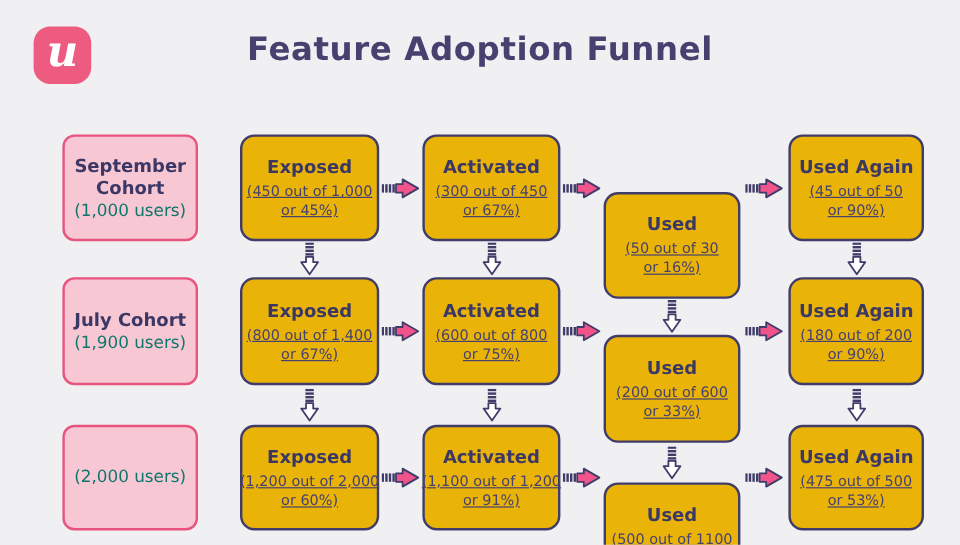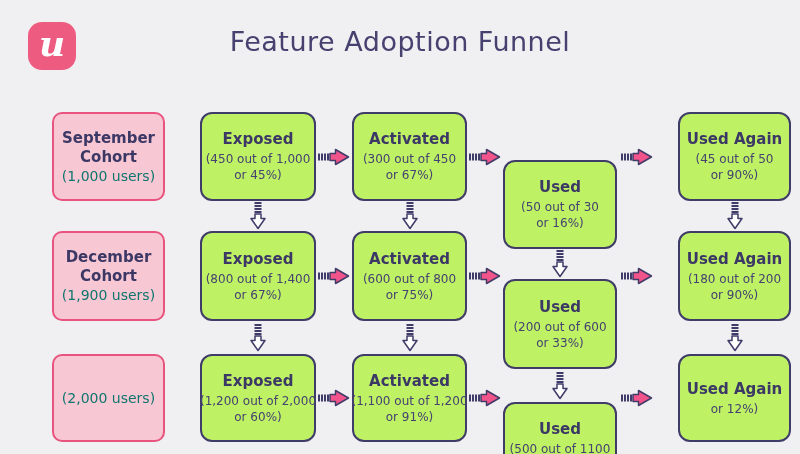--- a/index.html
+++ b/index.html
@@ -32,39 +32,39 @@
     font-size: 36px;
     color: #ffffff;
     line-height: 1;
     transform: translateY(-3px);
   }
   .page-title {
     position: absolute;
     left: 0; right: 0; top: 26px;
     text-align: center;
     font-size: 27px;
-    font-weight: 400;
+    font-weight: 700;
     letter-spacing: 0.5px;
     color: #474170;
   }
   
   .funnel-grid {
     position: absolute;
     left: 0; top: 16px;
     width: 800px; height: 454px;
     display: grid;
     grid-template-columns: 52px 113px 35px 116px 36px 115px 36px 114px 40px 113px 30px;
     grid-template-rows: 96px 89px 30px 90px 33px 88px 28px;
     border-radius: 23px;
   }
   .col-cohort { grid-column: 2; }
   .col-s1 { grid-column: 4; }
   .col-s2 { grid-column: 6; }
   .col-s3 { grid-column: 8; margin-top: 48px; }
-  .col-s4 { grid-column: 10; margin-left: 21px; }
+  .col-s4 { grid-column: 10; }
   .gap-c12 { grid-column: 5; }
   .gap-c23 { grid-column: 7; }
   .gap-c34 { grid-column: 9; }
   .row-1 { grid-row: 2; }
   .row-2 { grid-row: 4; }
   .row-3 { grid-row: 6; }
   .gap-r12 { grid-row: 3; }
   .gap-r23 { grid-row: 5; }
   
   .box {
@@ -75,41 +75,42 @@
     border: 2px solid #403c69;
     border-radius: 12px;
     padding: 4px 2px;
   }
   .cohort-box {
     background: #f8c7d4;
     border-color: #e8547e;
     border-radius: 10px;
   }
   .stage-box {
-    background: #bef264;
+    background: #eab308;
     border-color: #403c69;
   }
   .box-heading {
     font-weight: bold;
     font-size: 15px;
     line-height: 19px;
     color: #3c3865;
     max-width: 100px;
   }
   .box-sub {
     font-size: 14px;
     line-height: 18px;
     color: #0f766e;
     text-align: right;
   }
   .detail-line {
     font-size: 12px;
     line-height: 16px;
     color: #454170;
     white-space: nowrap;
+    text-decoration: underline;
   }
   .stage-box .box-heading { margin-bottom: 2px; }
   
   .h-arrow-cell, .v-arrow-cell {
     display: flex; align-items: center; justify-content: center;
     width: 100%; height: 100%;
   }
 </style>
 </head>
 <body>
@@ -201,21 +202,21 @@
           <use href="#arrow-down"></use>
         </svg>
     </div>
     <div class="v-arrow-cell col-s4 gap-r12">
       <svg width="20" height="28">
           <use href="#arrow-down"></use>
         </svg>
     </div>
 
     <div class="box cohort-box col-cohort row-2">
-      <div class="box-heading">December Cohort</div>
+      <div class="box-heading">July Cohort</div>
       <div class="box-sub">(1,900 users)</div>
     </div>
     <div class="box stage-box col-s1 row-2">
       <div class="box-heading">Exposed</div>
       <div class="detail-line">(800 out of 1,400</div>
       <div class="detail-line">or 67%)</div>
     </div>
     <div class="h-arrow-cell gap-c12 row-2">
       <svg width="32" height="20">
           <use href="#arrow-right"></use>
@@ -296,17 +297,18 @@
       <div class="detail-line">(500 out of 1100</div>
       <div class="detail-line">or 45%)</div>
     </div>
     <div class="h-arrow-cell gap-c34 row-3">
       <svg width="32" height="20">
           <use href="#arrow-right"></use>
         </svg>
     </div>
     <div class="box stage-box col-s4 row-3">
       <div class="box-heading">Used Again</div>
-      <div class="detail-line">or 12%)</div>
+      <div class="detail-line">(475 out of 500</div>
+      <div class="detail-line">or 53%)</div>
     </div>
 
   </div>
 </div>
 
 </body></html>

